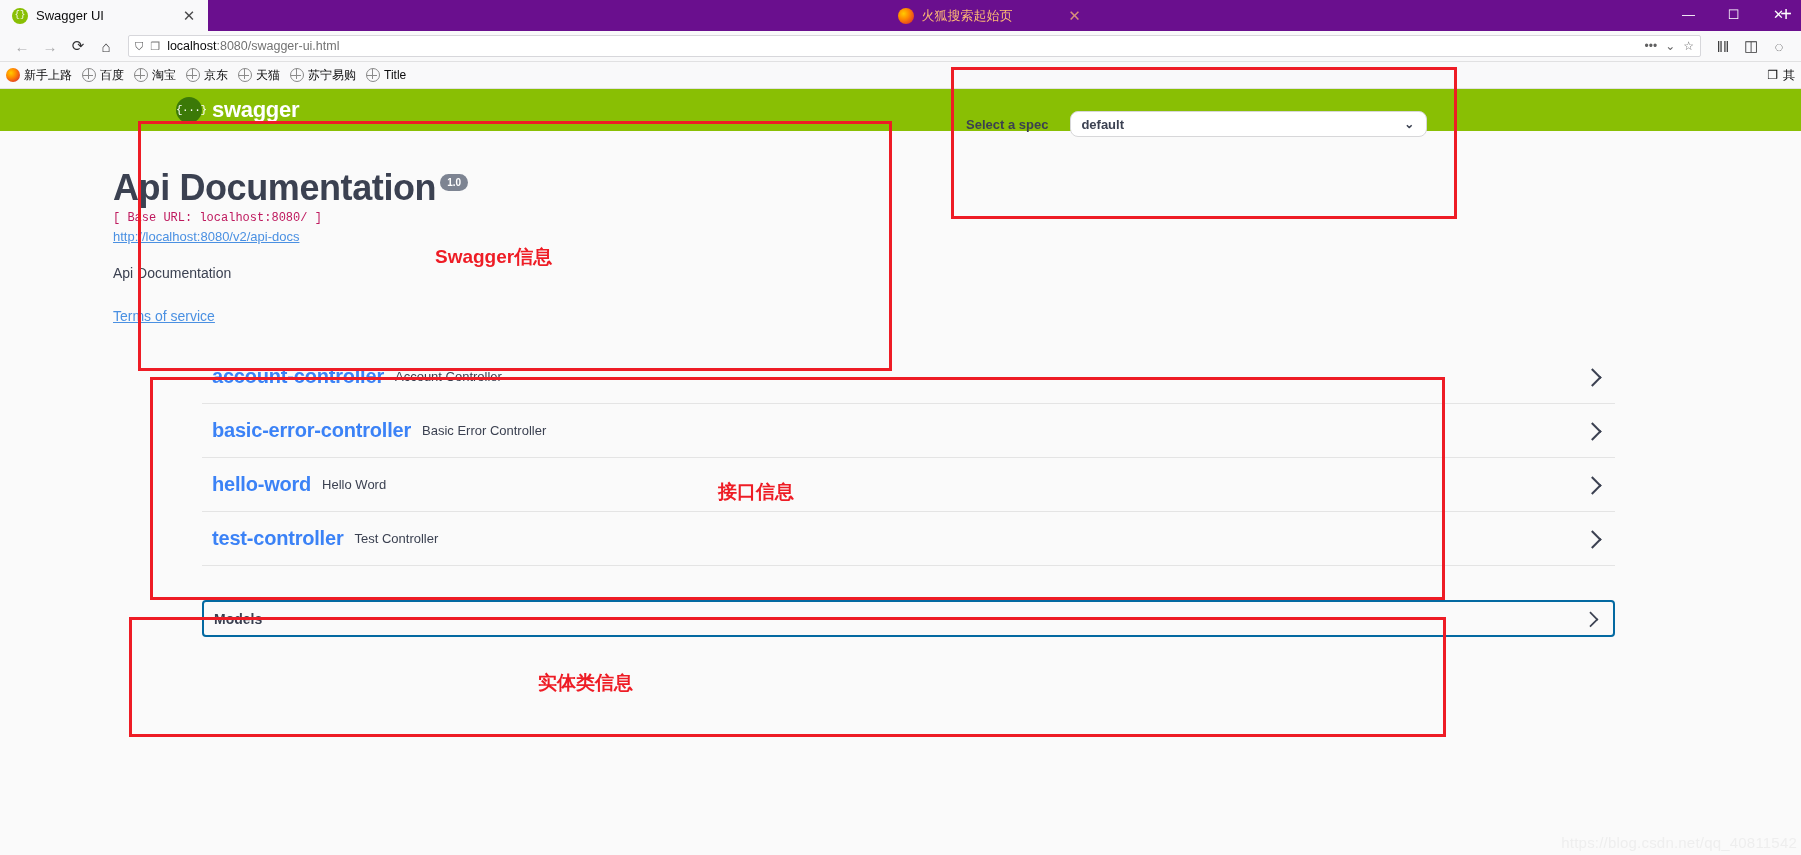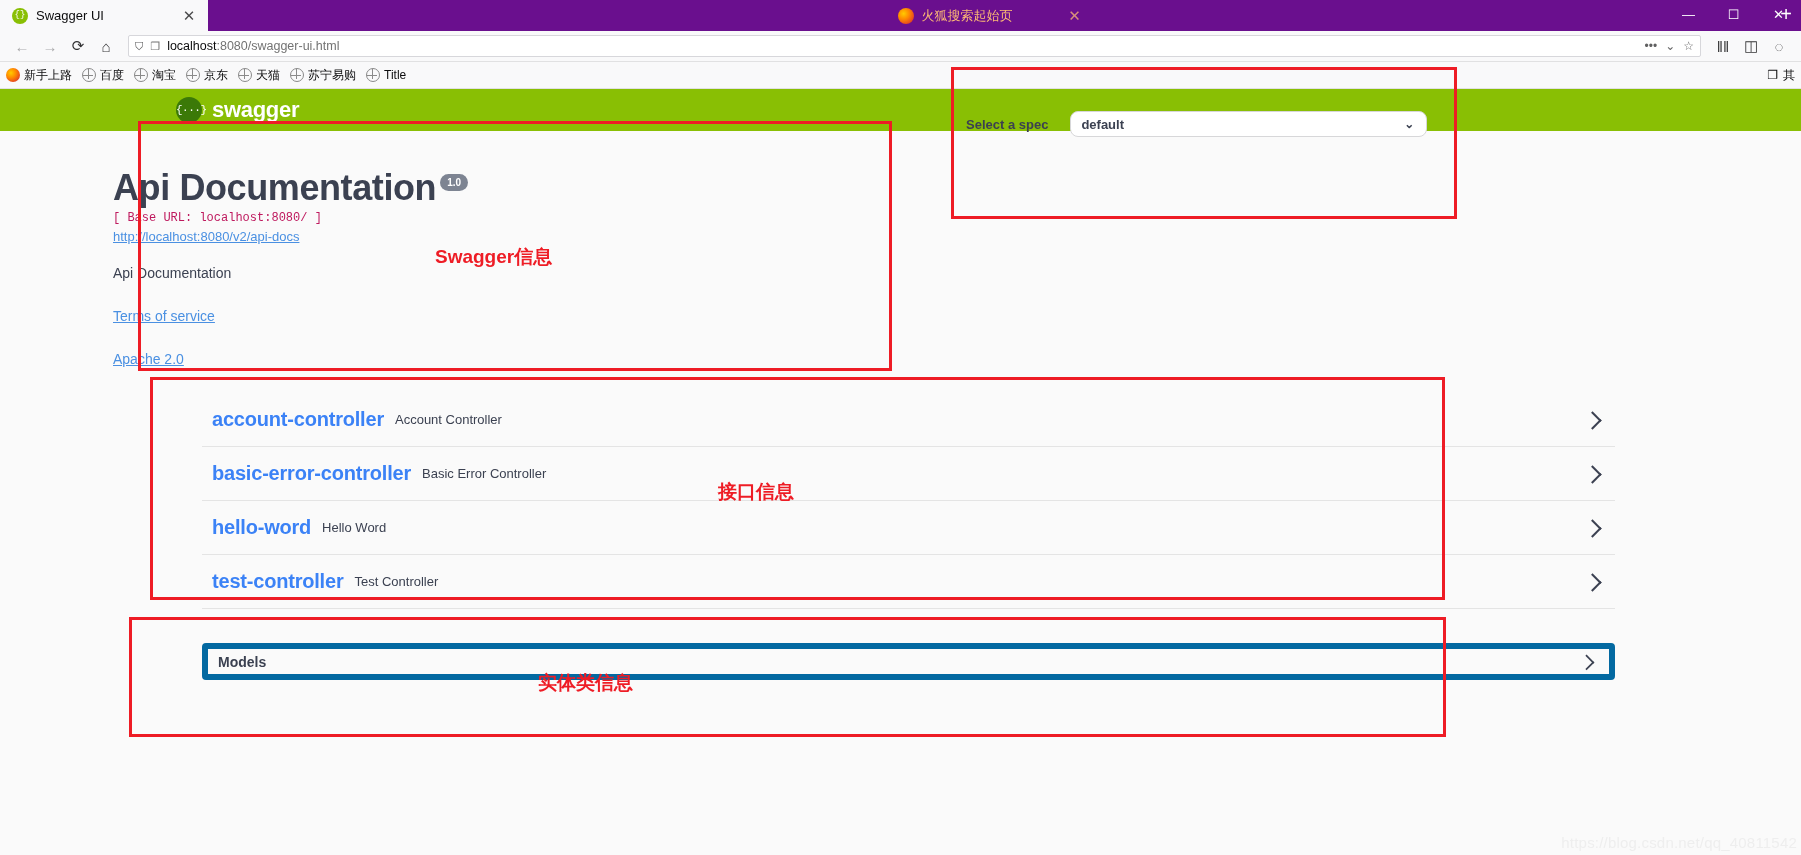--- a/index.html
+++ b/index.html
@@ -230,21 +230,21 @@
     width: 11px; height: 11px;
     border-right: 2.4px solid #3b4151;
     border-bottom: 2.4px solid #3b4151;
     transform: rotate(-45deg);
   }
 
   
   .models-box {
     margin: 34px 0 0 202px;
     width: 1413px;
-    border: 6px solid #0369a1;
+    border: 2px solid #0369a1;
     border-radius: 4px;
     background: #fafafa;
     height: 37px;
     display: flex; align-items: center;
     padding: 0 12px 0 10px;
   }
   .models-label { font-size: 14px; font-weight: bold; color: #3b4151; }
   .models-box .chev { transform: scale(.85); }
 
   
@@ -364,21 +364,20 @@
     </div>
 
     <div class="info-block">
       <div>
         <span class="api-title">Api Documentation</span><span class="ver-badge">1.0</span>
       </div>
       <div class="base-url">[ Base URL: localhost:8080/ ]</div>
       <a class="api-docs-link" href="#">http://localhost:8080/v2/api-docs</a>
       <div class="api-desc">Api Documentation</div>
       <a class="tos-link" href="#">Terms of service</a>
-      <a class="license-link" href="#">Apache 2.0</a>
     </div>
 
     <div class="tag-list">
       <div class="tag-row">
         <span class="tag-name">account-controller</span>
         <span class="tag-desc">Account Controller</span>
         <span class="chev"></span>
       </div>
       <div class="tag-row">
         <span class="tag-name">basic-error-controller</span>

